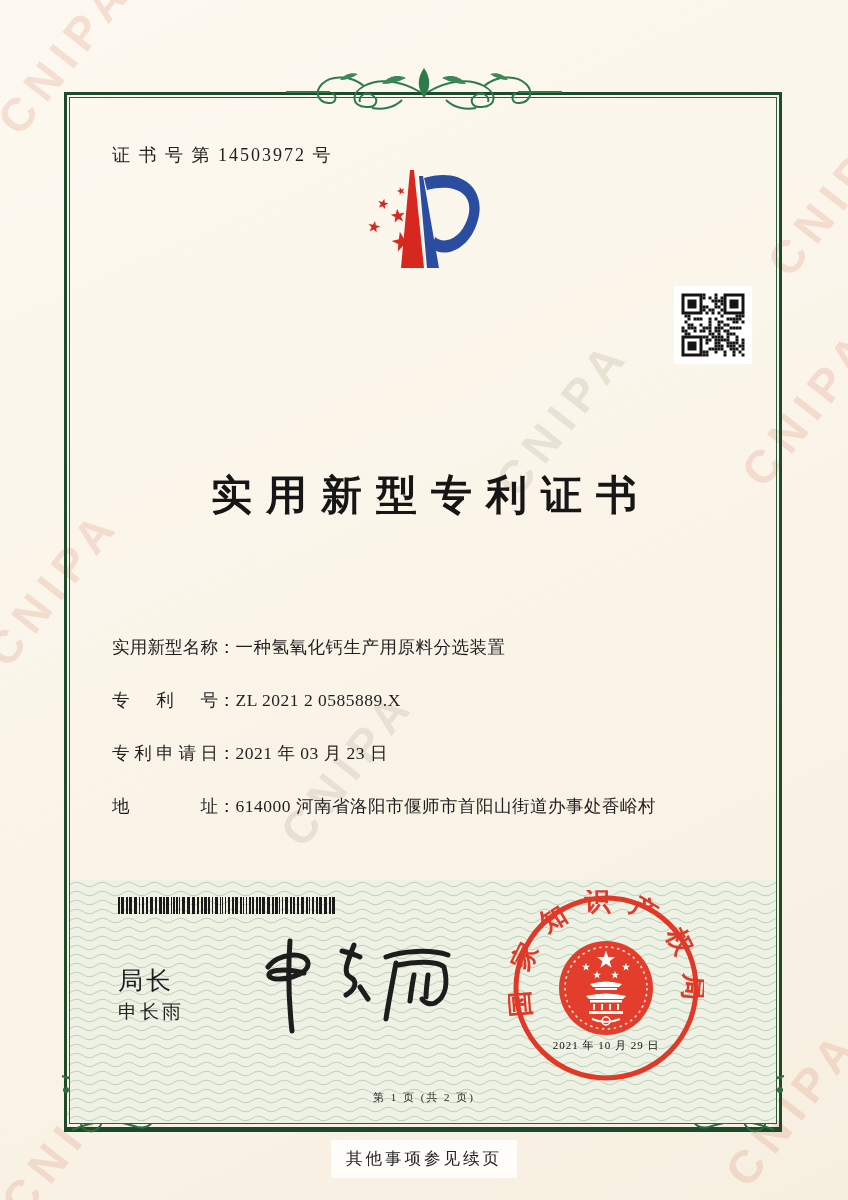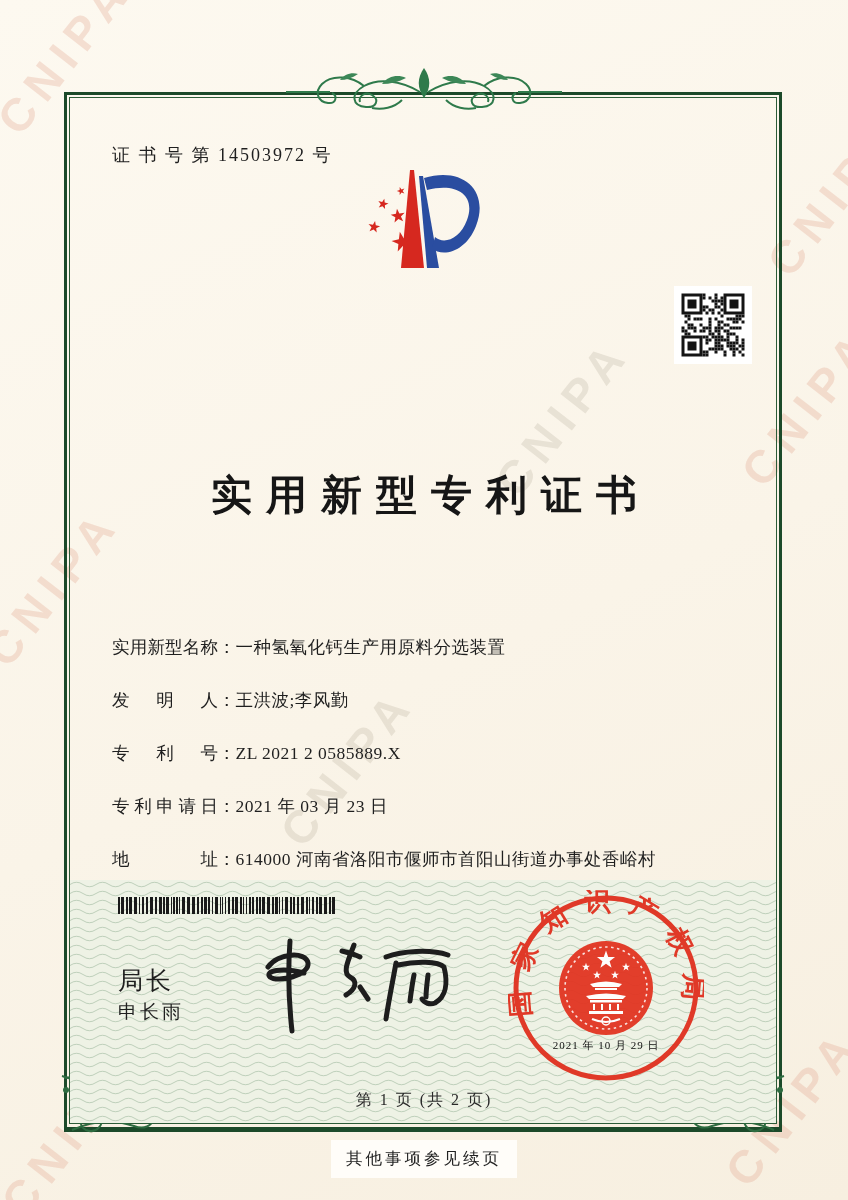--- a/index.html
+++ b/index.html
@@ -34,21 +34,21 @@
   .waveband{position:absolute;left:70px;top:880px;width:706px;height:243px;z-index:1;}
   
   .barcode{position:absolute;left:118px;top:897px;z-index:2;}
   .signer-title{position:absolute;left:118px;top:964px;font-size:25px;letter-spacing:3px;z-index:2;}
   .signer-name{position:absolute;left:118px;top:999px;font-size:19px;letter-spacing:3px;z-index:2;}
   .signature{position:absolute;left:238px;top:933px;z-index:2;}
   .seal{position:absolute;left:508px;top:890px;width:196px;height:196px;z-index:3;opacity:.95;}
   .seal-date{position:absolute;left:503px;top:1038px;width:206px;text-align:center;
              font-size:11px;letter-spacing:1px;color:#111;z-index:4;}
   .page-info{position:absolute;left:0;top:1090px;width:848px;text-align:center;
-             font-size:16px;letter-spacing:2px;color:#2a2a2a;z-index:2;}
+             font-size:11px;letter-spacing:2px;color:#2a2a2a;z-index:2;}
   .footer-note{position:absolute;left:50%;transform:translateX(-50%);top:1140px;
                background:#fffdf9;padding:8px 15px;font-size:16.5px;letter-spacing:3px;
                color:#222;z-index:2;}
   .content{position:relative;z-index:2;}
 </style>
 </head>
 <body>
 
 <div class="page">
 
@@ -292,23 +292,20 @@
       </svg>
   </div>
 
   <div class="title content">实用新型专利证书</div>
 
   <div class="fields content">
     <div class="frow">
       <span class="lbl">实用新型名称</span><span>：</span><span class="val">一种氢氧化钙生产用原料分选装置</span>
     </div>
     <div class="frow">
-      <span class="lbl">发明人</span><span>：</span><span class="val">王洪波;李风勤</span>
-    </div>
-    <div class="frow">
       <span class="lbl">专利号</span><span>：</span><span class="val">ZL 2021 2 0585889.X</span>
     </div>
     <div class="frow">
       <span class="lbl">专利申请日</span><span>：</span><span class="val">2021 年 03 月 23 日</span>
     </div>
     <div class="frow">
       <span class="lbl">地址</span><span>：</span><span class="val">614000 河南省洛阳市偃师市首阳山街道办事处香峪村</span>
     </div>
   </div>
 

